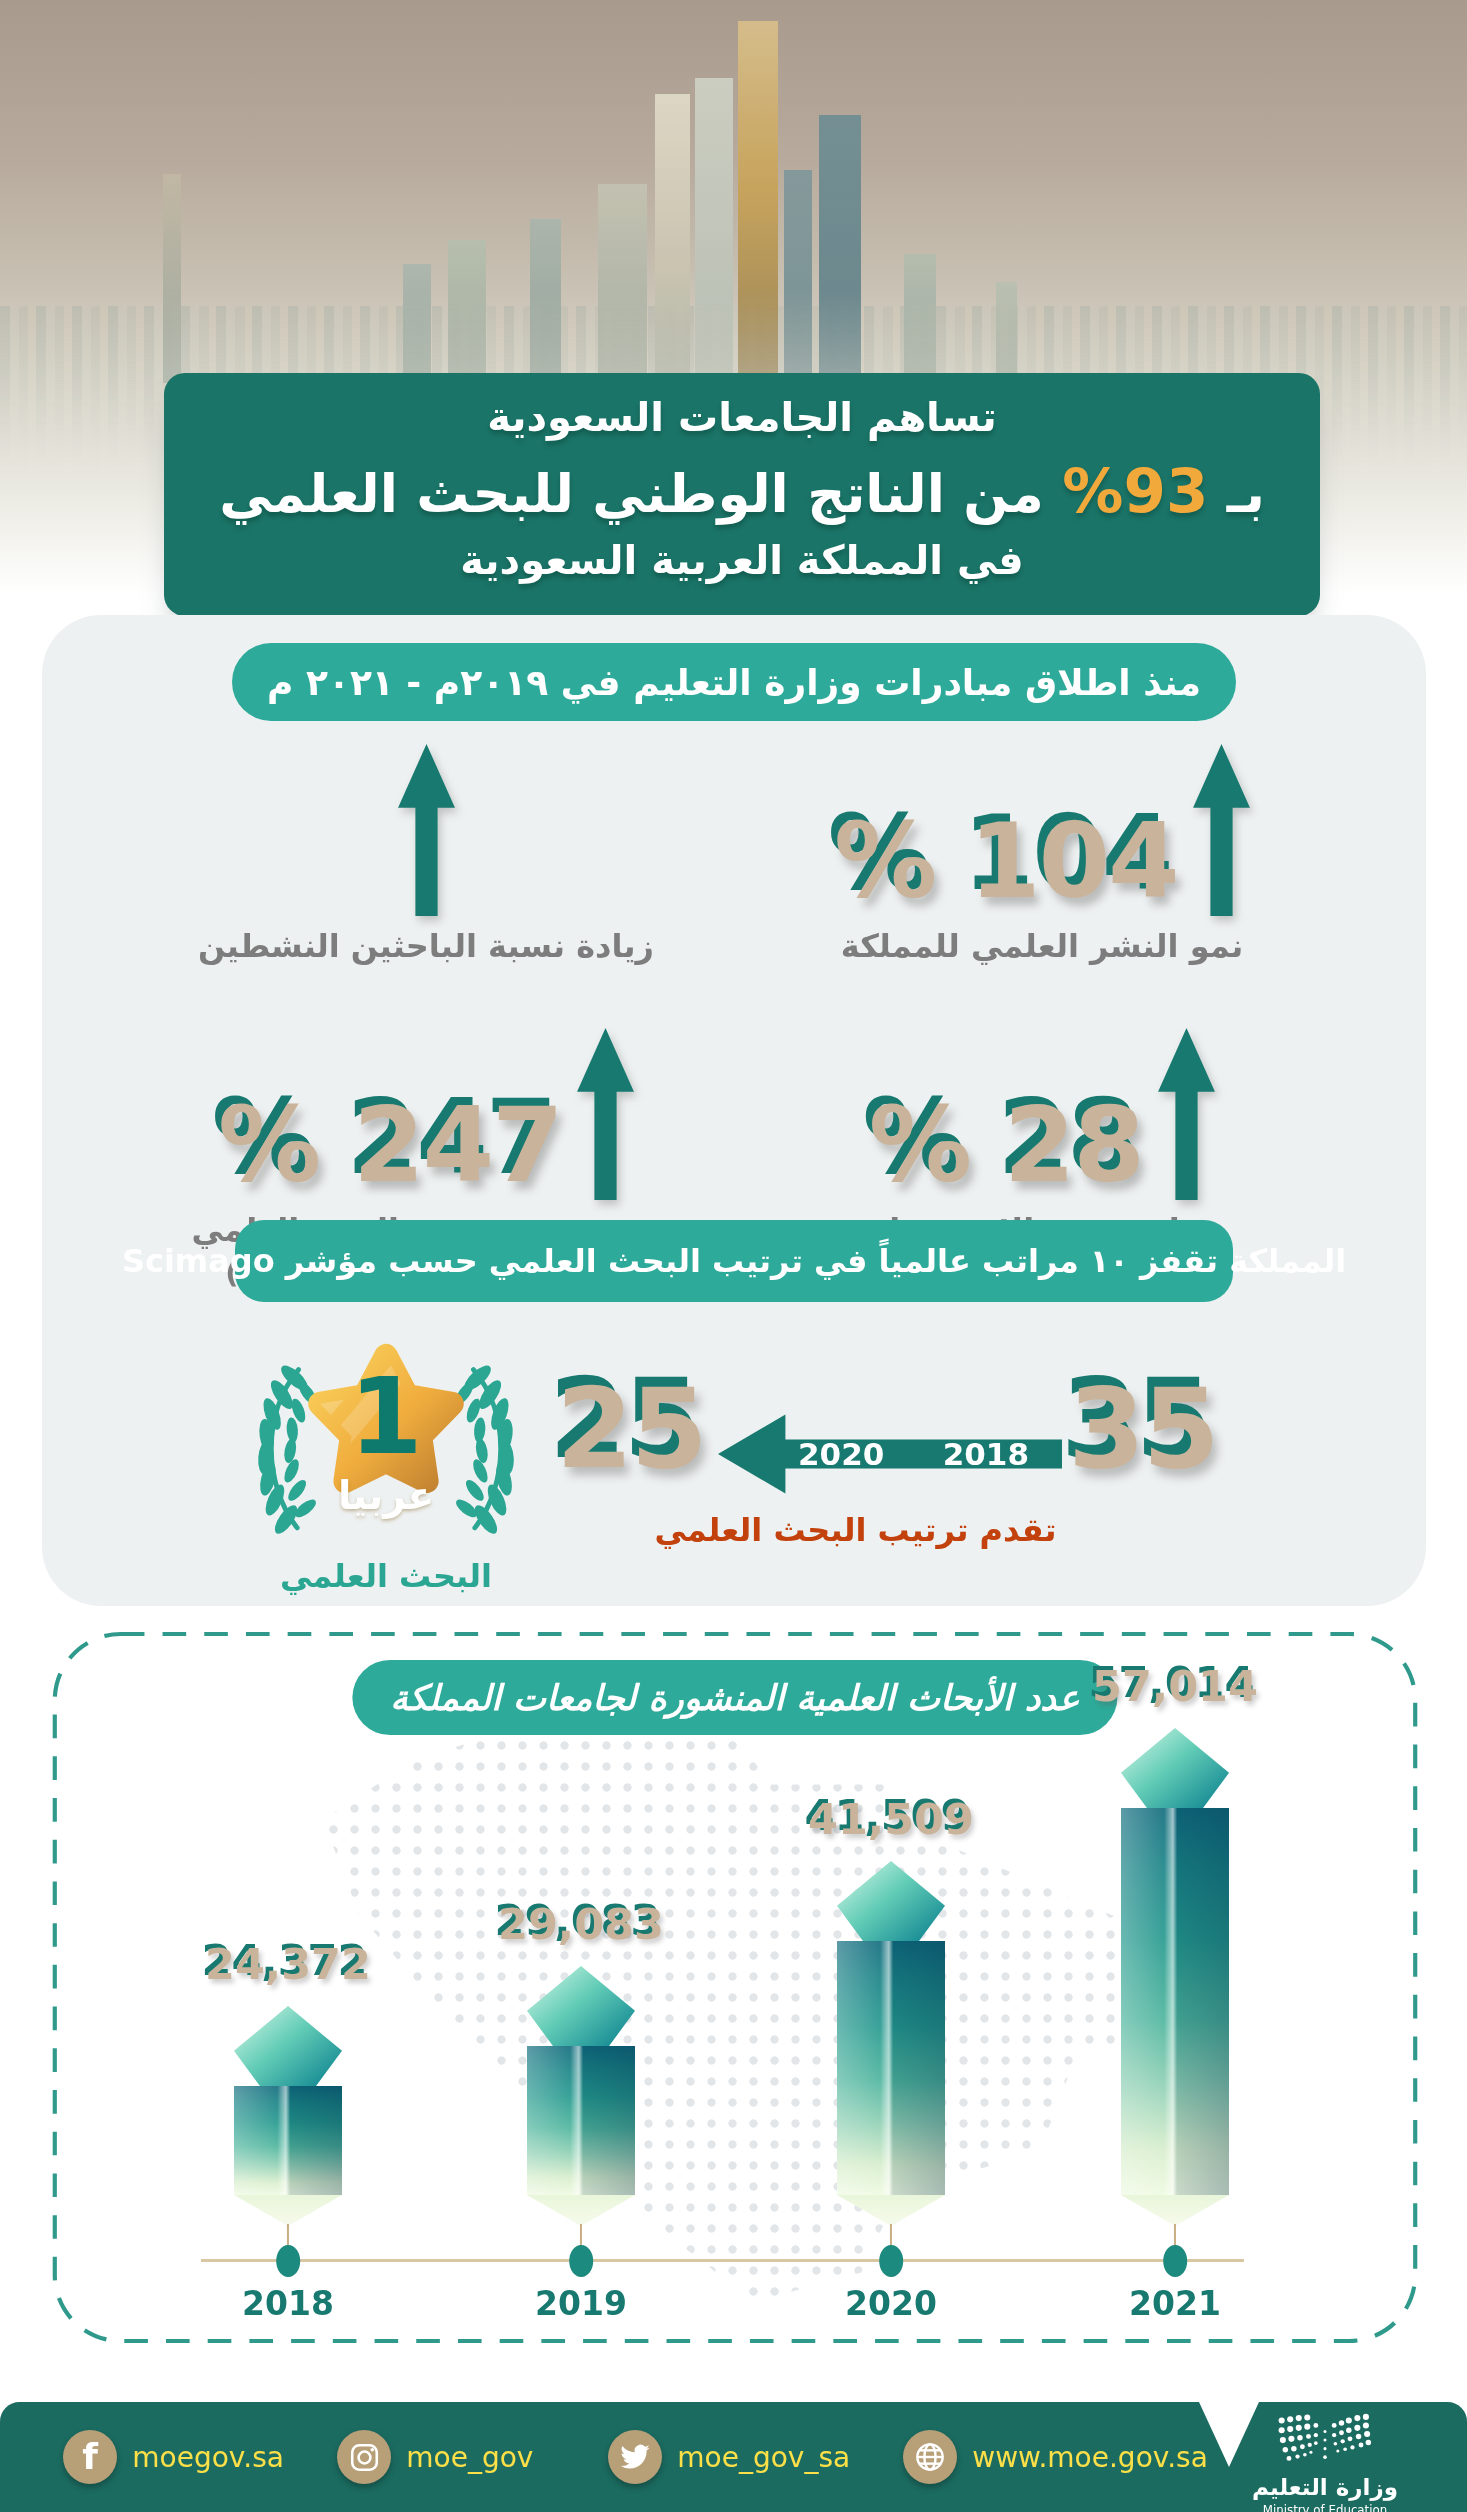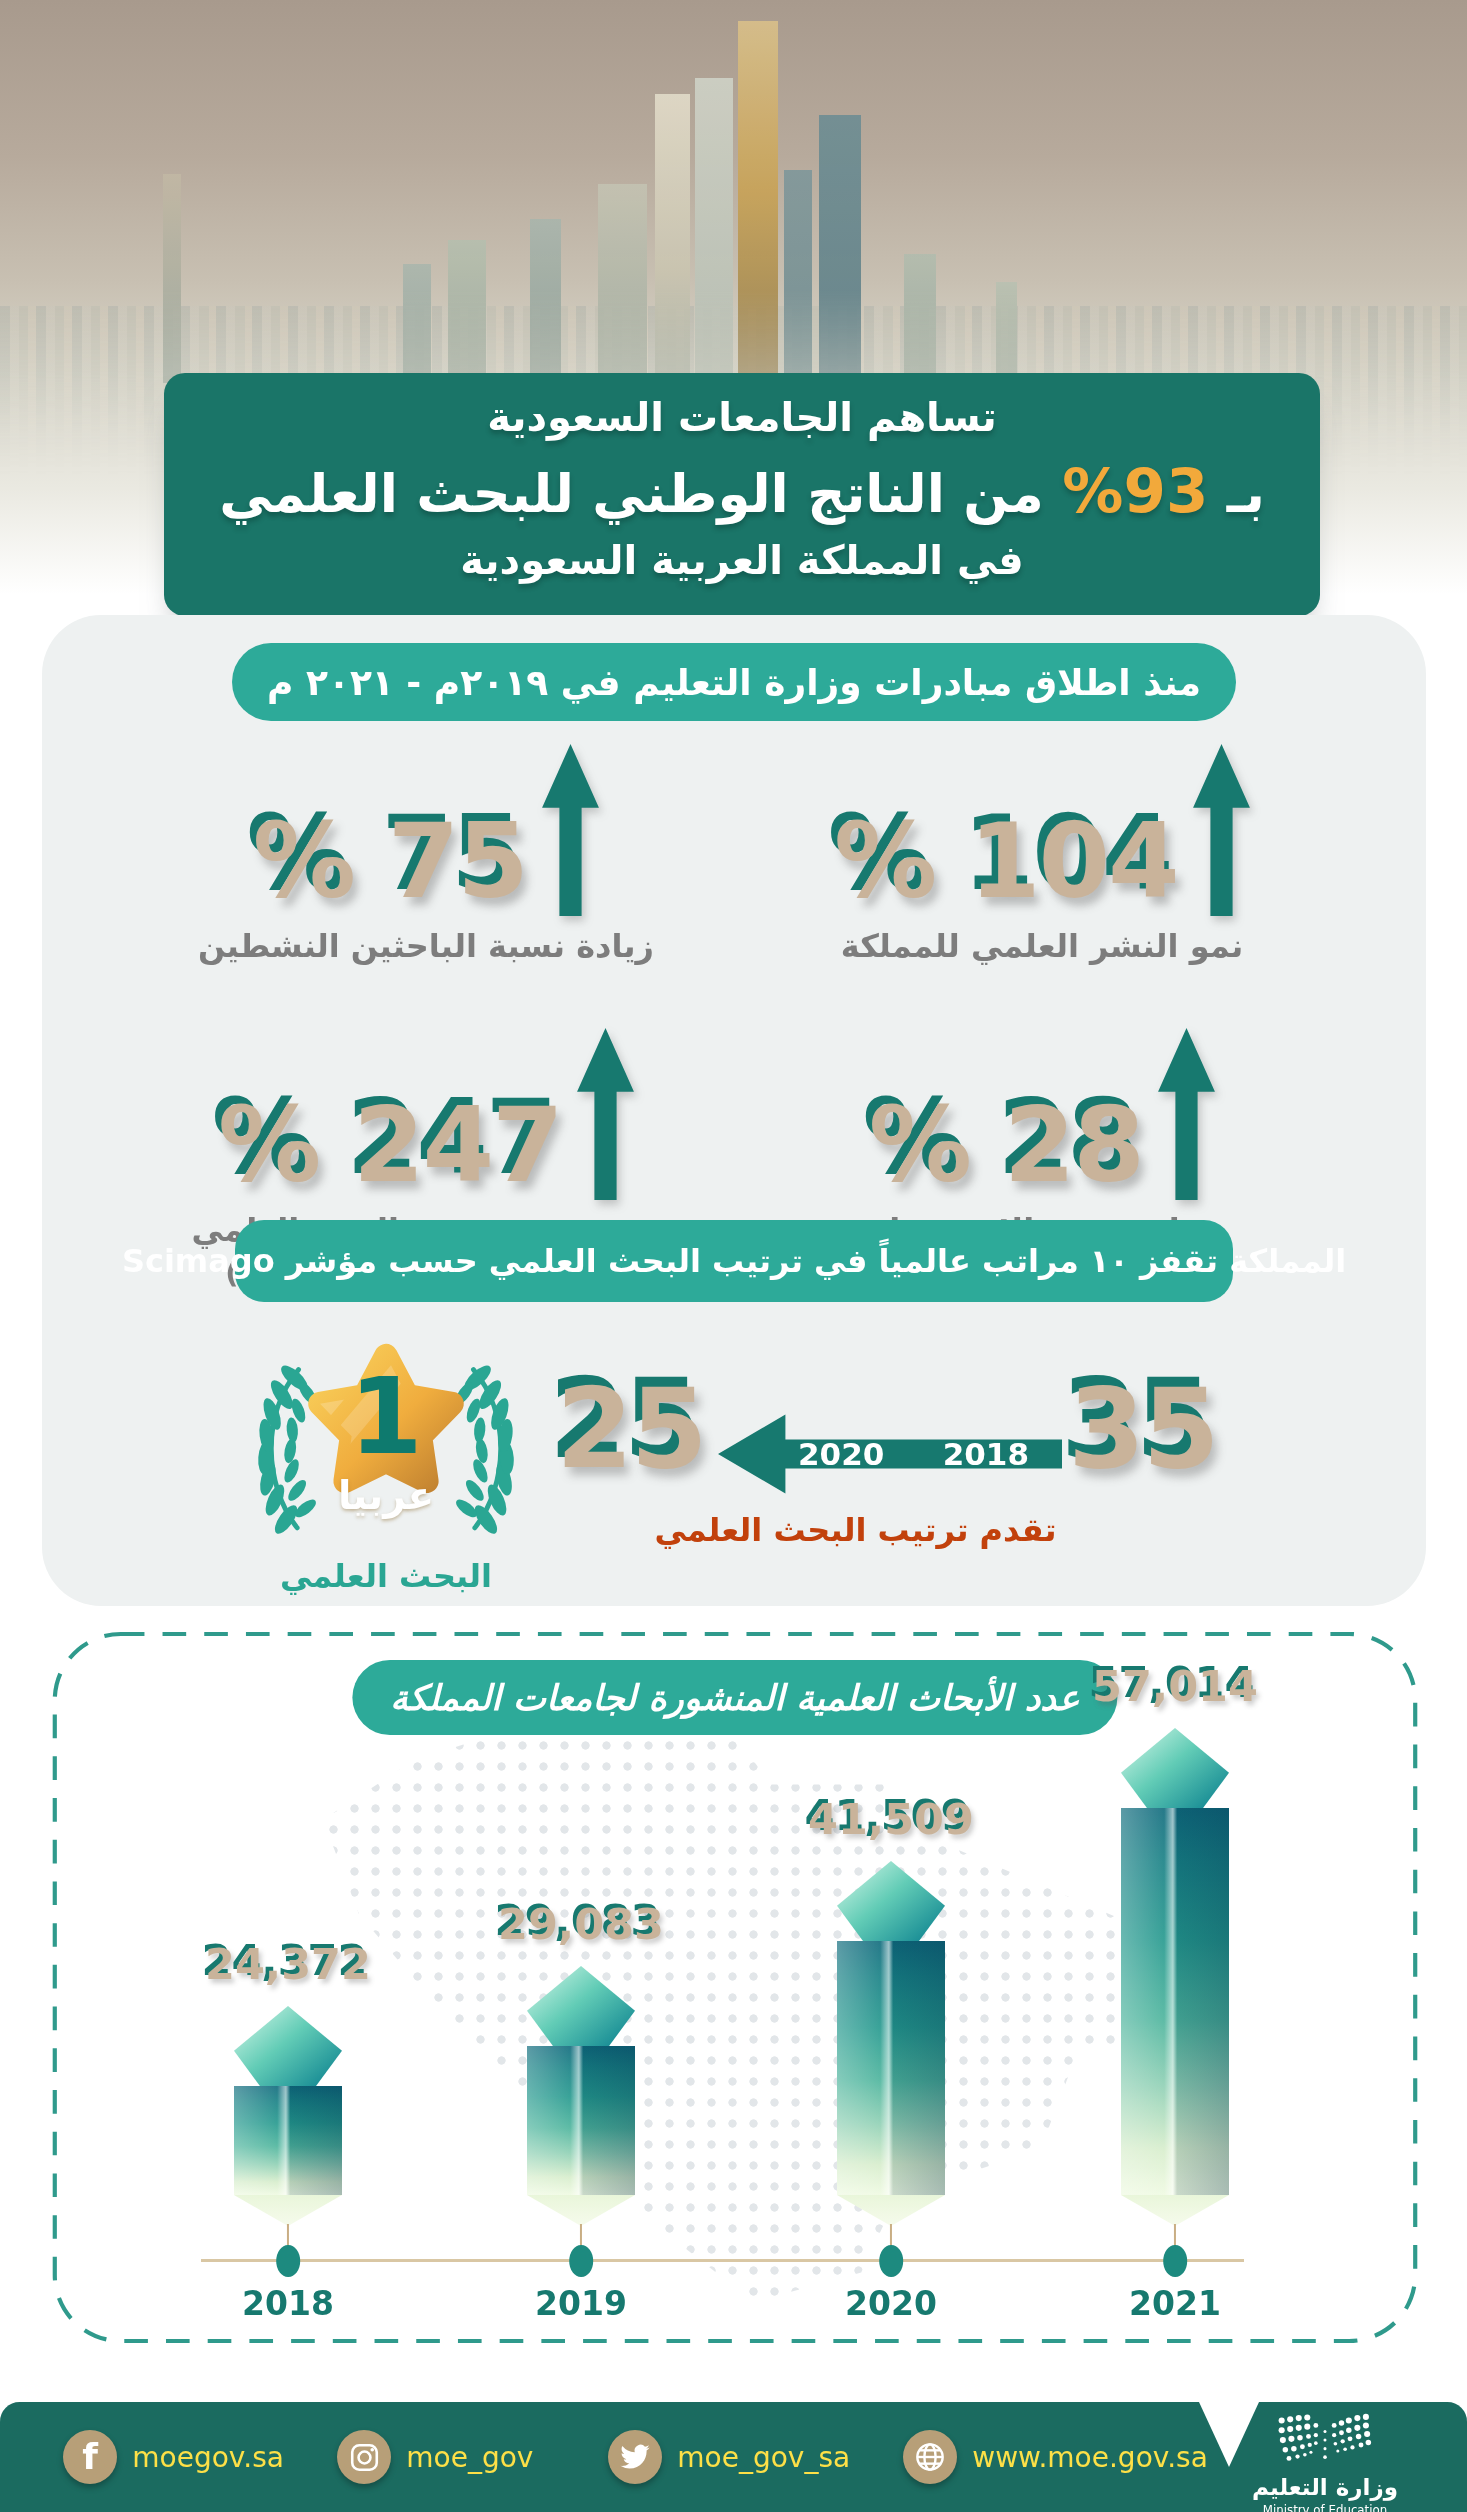--- a/index.html
+++ b/index.html
@@ -169,21 +169,20 @@
           <span class="big-num">% 104</span>
           <svg class="up-arrow" viewBox="0 0 82 248">
               <path d="M41 0 L82 92 H57 V248 H25 V92 H0 Z" fill="#17796f"></path>
             </svg>
         </div>
         <div class="stat-label">نمو النشر العلمي للمملكة</div>
         <div class="stat-sub"></div>
       </div>
       <div class="stat">
         <div class="stat-num">
-          <span class="big-num">% 75</span>
           <svg class="up-arrow" viewBox="0 0 82 248">
               <path d="M41 0 L82 92 H57 V248 H25 V92 H0 Z" fill="#17796f"></path>
             </svg>
         </div>
         <div class="stat-label">زيادة نسبة الباحثين النشطين</div>
         <div class="stat-sub"></div>
       </div>
       <div class="stat">
         <div class="stat-num">
           <span class="big-num">% 28</span>

